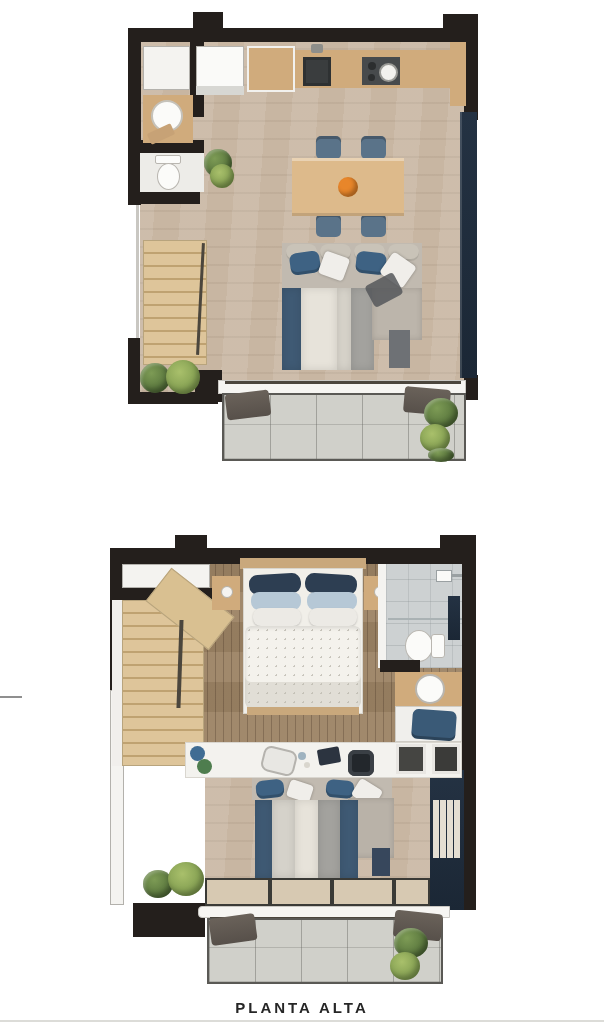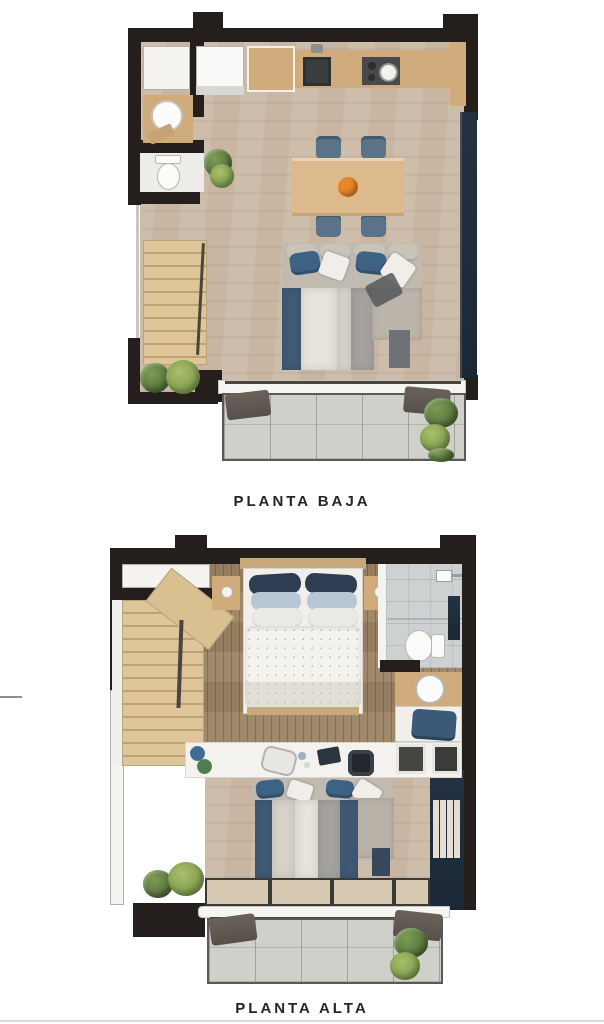--- a/index.html
+++ b/index.html
@@ -125,21 +125,20 @@
     <div class="abs" style="left:218px;top:380px;width:248px;height:14px;background:#f6f5f2;border:1px solid #c9c7c2;box-sizing:border-box;"></div>
     <div class="abs rail" style="left:225px;top:381px;width:236px;height:3px;"></div>
     <div class="abs tile" style="left:222px;top:393px;width:244px;height:68px;"></div>
     <div class="abs awning" style="left:226px;top:392px;width:44px;height:26px;transform:rotate(-7deg);"></div>
     <div class="abs awning" style="left:404px;top:388px;width:46px;height:26px;transform:rotate(5deg);"></div>
     <div class="abs plant" style="left:424px;top:398px;width:34px;height:30px;"></div>
     <div class="abs plant-lt" style="left:420px;top:424px;width:30px;height:28px;"></div>
     <div class="abs plant" style="left:428px;top:448px;width:26px;height:14px;"></div>
   </section>
 
-  <div class="plan-label" style="top:492px;">PLANTA BAJA</div>
 
   <section class="abs" style="left:0;top:0;width:604px;height:1024px;">
 
     <div class="abs floor-dark" style="left:175px;top:564px;width:287px;height:178px;"></div>
 
     <div class="abs w" style="left:110px;top:548px;width:366px;height:16px;"></div>
     <div class="abs w" style="left:175px;top:535px;width:32px;height:29px;"></div>
     <div class="abs w" style="left:440px;top:535px;width:36px;height:29px;"></div>
     <div class="abs w" style="left:462px;top:548px;width:14px;height:362px;"></div>
     <div class="abs w" style="left:110px;top:548px;width:12px;height:142px;"></div>

